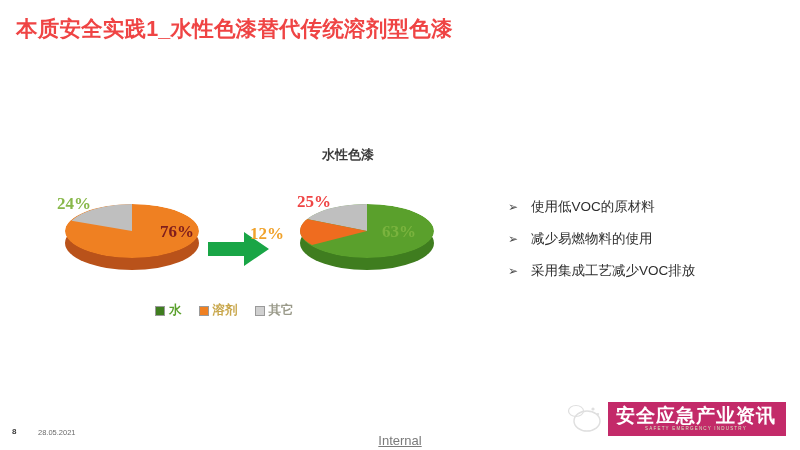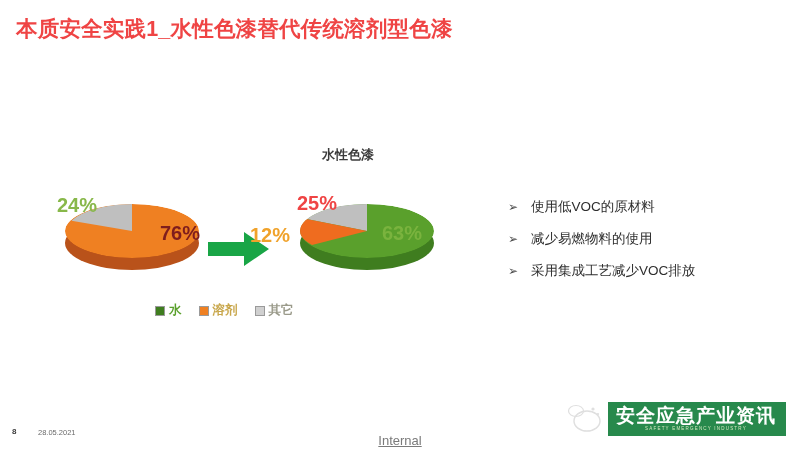--- a/index.html
+++ b/index.html
@@ -76,23 +76,24 @@
     height: 54px;
     border-radius: 50%;
     overflow: hidden;
   }
 
   .pie-svg { display: block; width: 134px; height: 54px; }
 
   
   .pct {
     position: absolute;
-    font-size: 20px;
-    font-weight: bold;
-    white-space: nowrap;
+    font-size: 17px;
+    font-weight: bold;
+    white-space: nowrap;
+    font-family: Liberation Serif, serif;
   }
   .pct-l-other { left: 57px;  top: 74px;  color: #88b84a; }
   .pct-l-solv  { left: 160px; top: 102px; color: #7f1d1d; }
   .pct-r-other { left: 297px; top: 72px;  color: #ef4444; }
   .pct-r-solv  { left: 250px; top: 104px; color: #f0a22b; }
   .pct-r-water { left: 382px; top: 102px; color: #7ab33e; }
 
   
   .arrow {
     position: absolute;
@@ -187,21 +188,21 @@
     opacity: 0.92;
   }
   .wm-icon {
     width: 40px;
     height: 34px;
     flex: none;
     opacity: 0.35;
   }
   .wm-band {
     position: relative;
-    background: #15803d;
+    background: #be185d;
     height: 34px;
     padding: 0 10px 0 8px;
     display: flex;
     flex-direction: column;
     justify-content: center;
     margin-left: 2px;
   }
   .wm-title {
     font-size: 19px;
     font-weight: bold;

